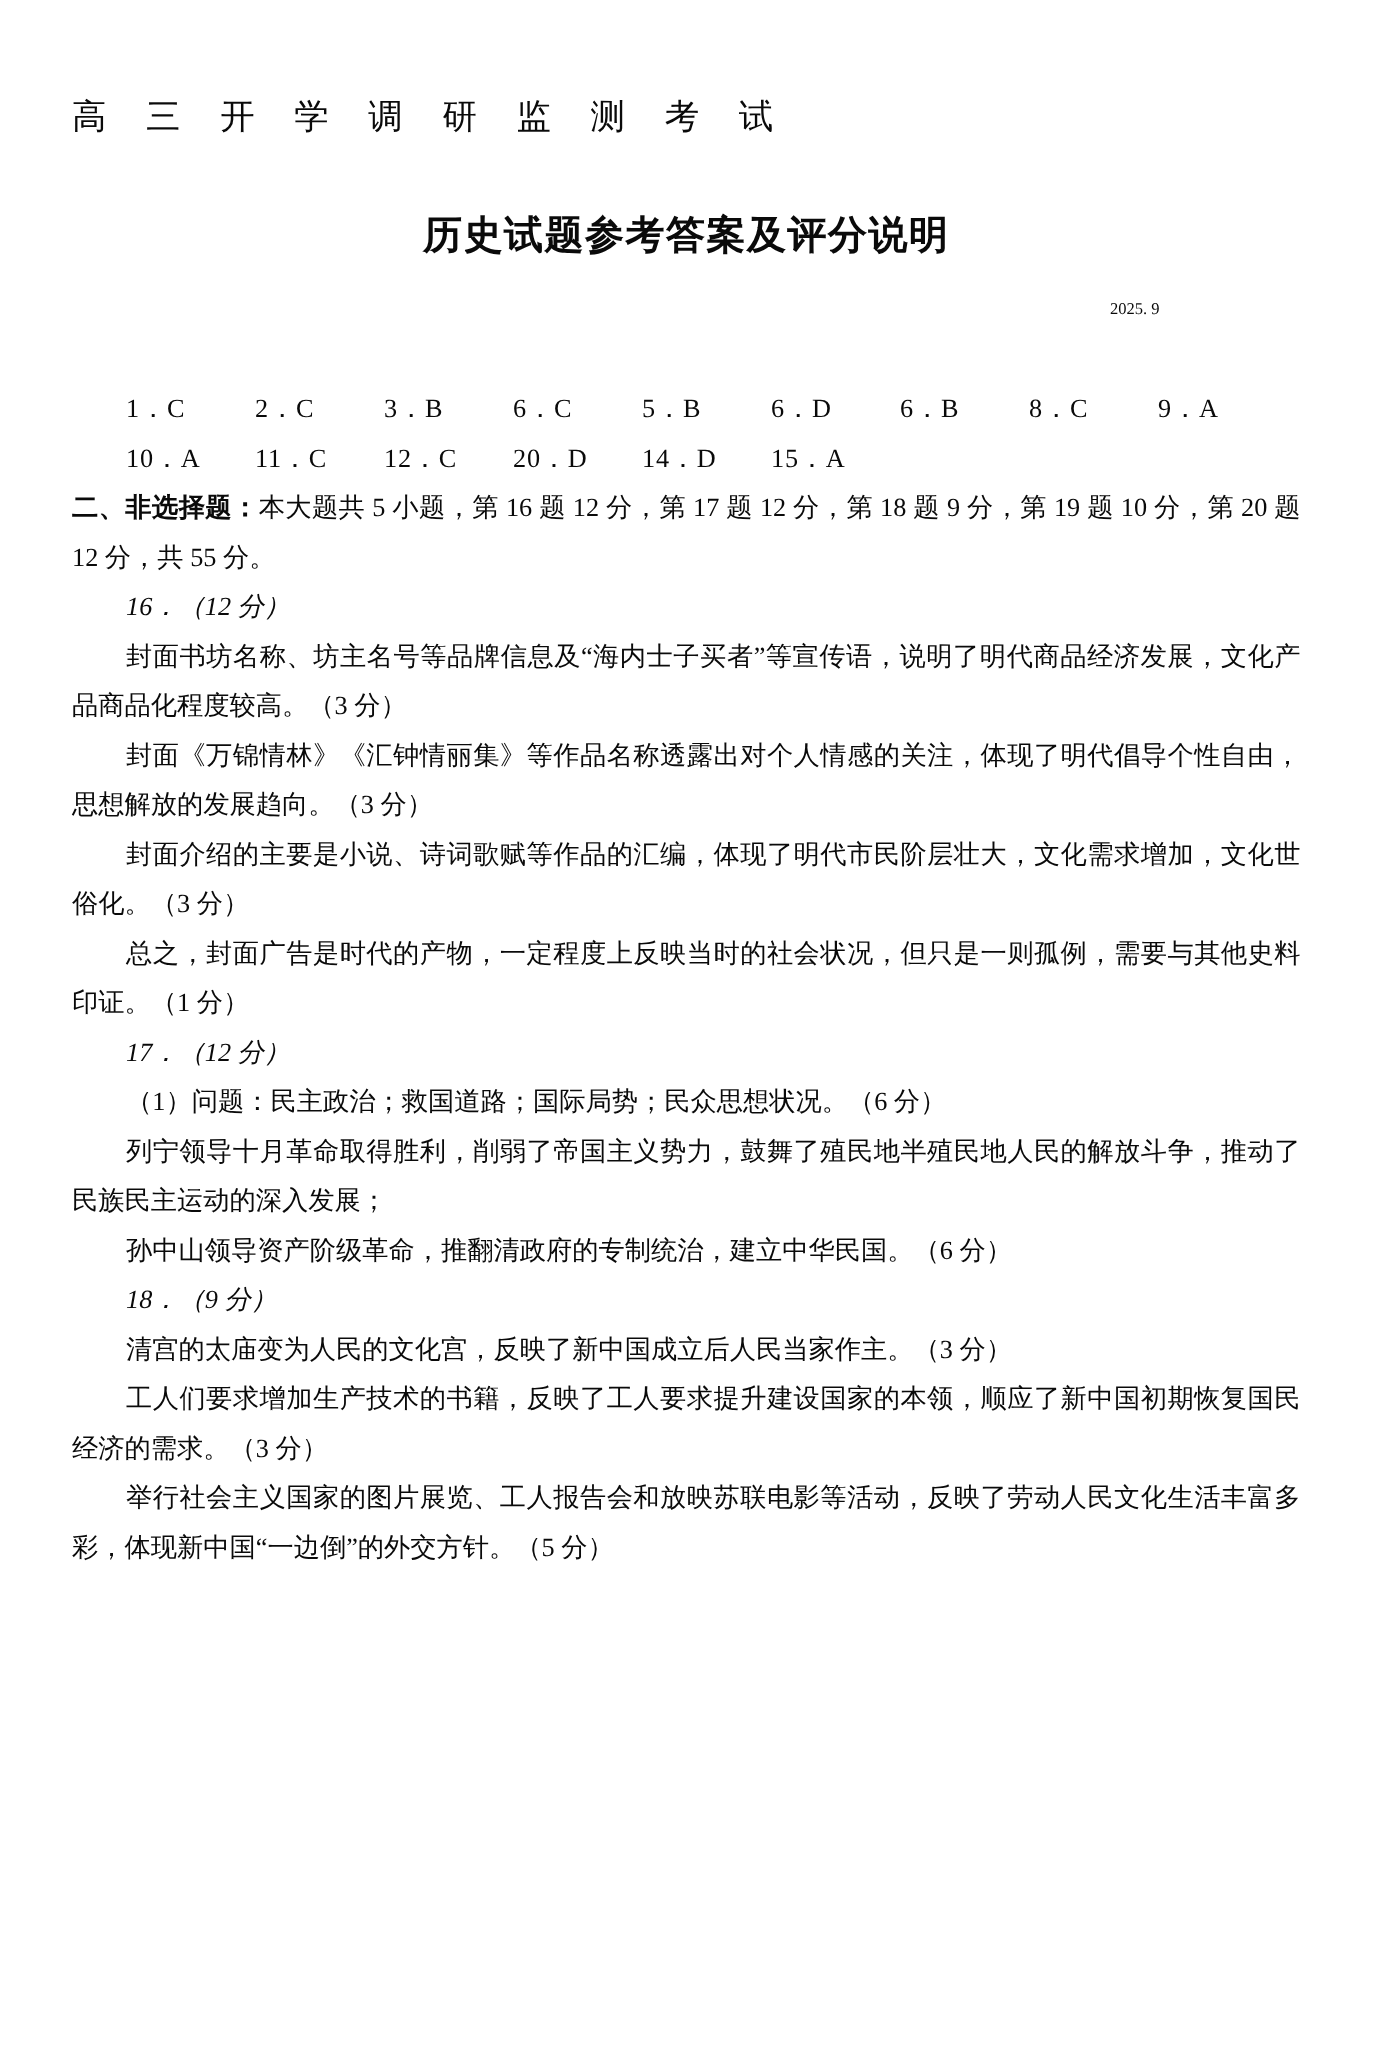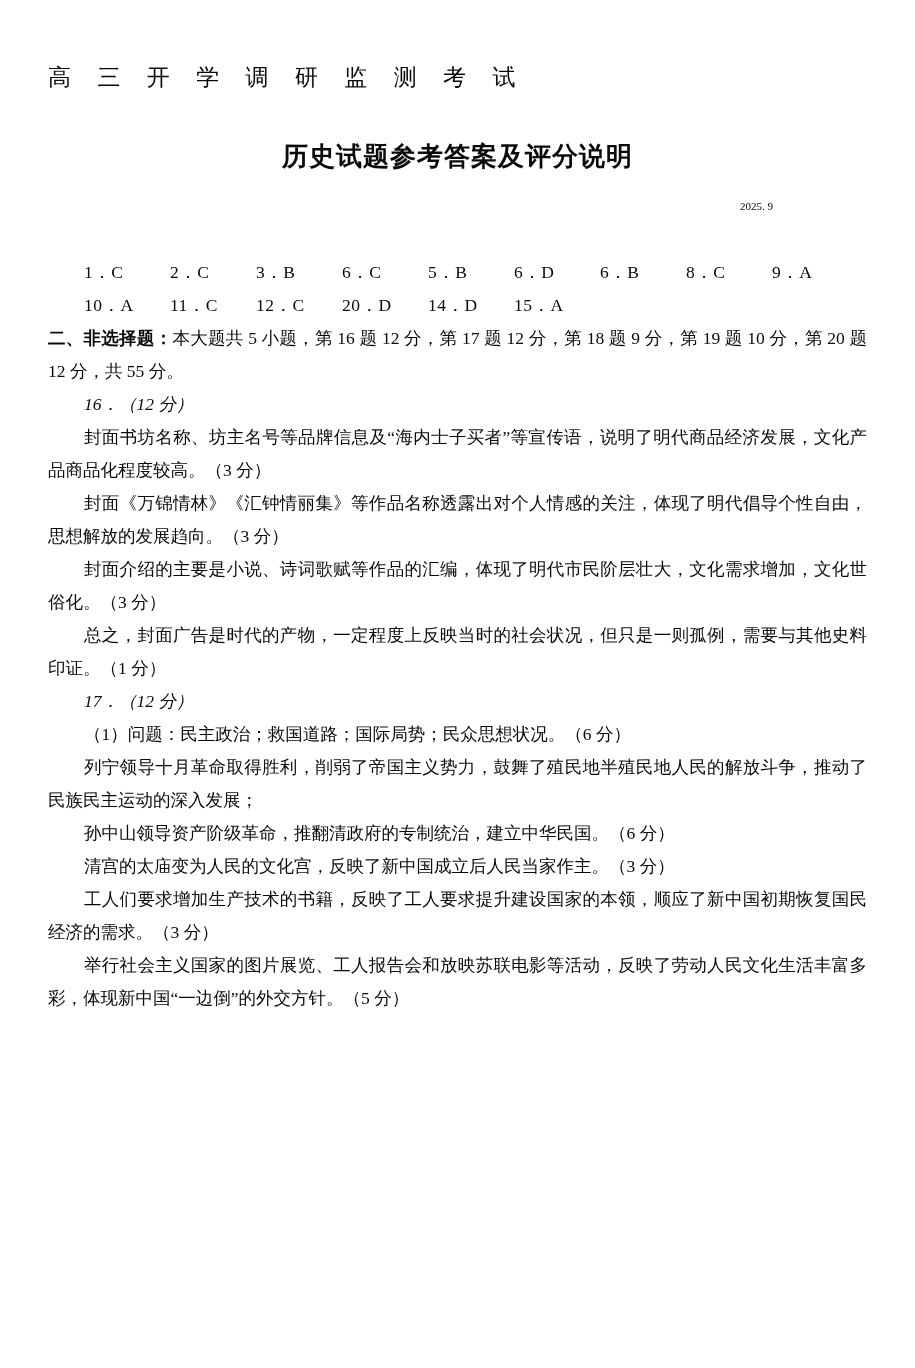--- a/index.html
+++ b/index.html
@@ -105,19 +105,20 @@
     <p class="para indent-1">封面书坊名称、坊主名号等品牌信息及“海内士子买者”等宣传语，说明了明代商品经济发展，文化产品商品化程度较高。（3 分）</p>
     <p class="para indent-1">封面《万锦情林》《汇钟情丽集》等作品名称透露出对个人情感的关注，体现了明代倡导个性自由，思想解放的发展趋向。（3 分）</p>
     <p class="para indent-1">封面介绍的主要是小说、诗词歌赋等作品的汇编，体现了明代市民阶层壮大，文化需求增加，文化世俗化。（3 分）</p>
     <p class="para indent-1">总之，封面广告是时代的产物，一定程度上反映当时的社会状况，但只是一则孤例，需要与其他史料印证。（1 分）</p>
 
     <p class="para q-num">17．（12 分）</p>
     <p class="para indent-1">（1）问题：民主政治；救国道路；国际局势；民众思想状况。（6 分）</p>
     <p class="para indent-1">列宁领导十月革命取得胜利，削弱了帝国主义势力，鼓舞了殖民地半殖民地人民的解放斗争，推动了民族民主运动的深入发展；</p>
     <p class="para indent-1">孙中山领导资产阶级革命，推翻清政府的专制统治，建立中华民国。（6 分）</p>
 
+    <p class="para q-num">18．（9 分）</p>
     <p class="para indent-1">清宫的太庙变为人民的文化宫，反映了新中国成立后人民当家作主。（3 分）</p>
     <p class="para indent-1">工人们要求增加生产技术的书籍，反映了工人要求提升建设国家的本领，顺应了新中国初期恢复国民经济的需求。（3 分）</p>
     <p class="para indent-1">举行社会主义国家的图片展览、工人报告会和放映苏联电影等活动，反映了劳动人民文化生活丰富多彩，体现新中国“一边倒”的外交方针。（5 分）</p>
 
   </div>
 
 </div>
 
 </body></html>

